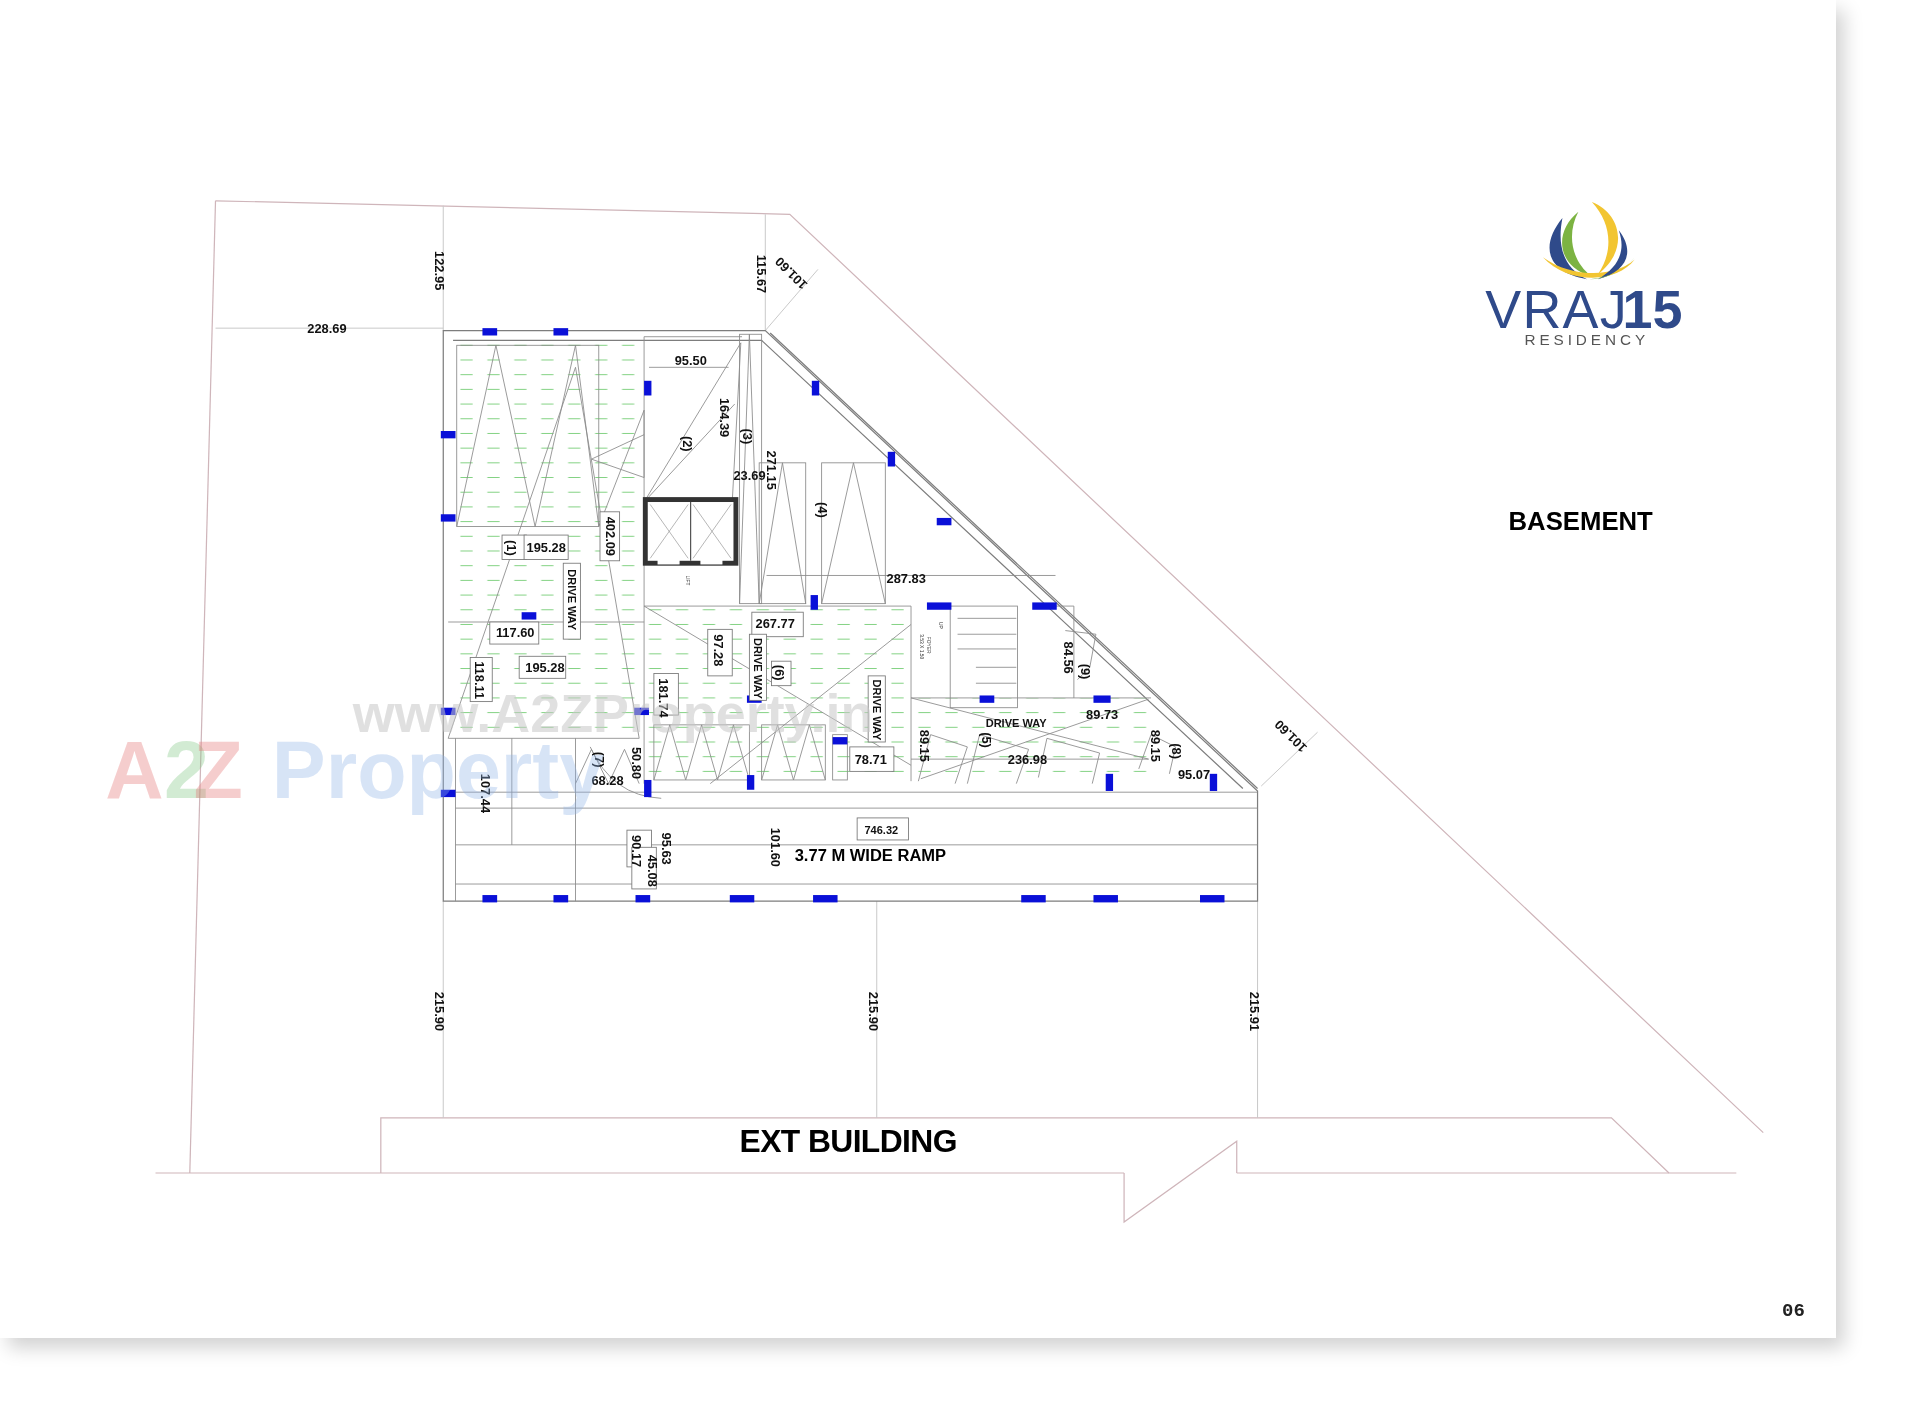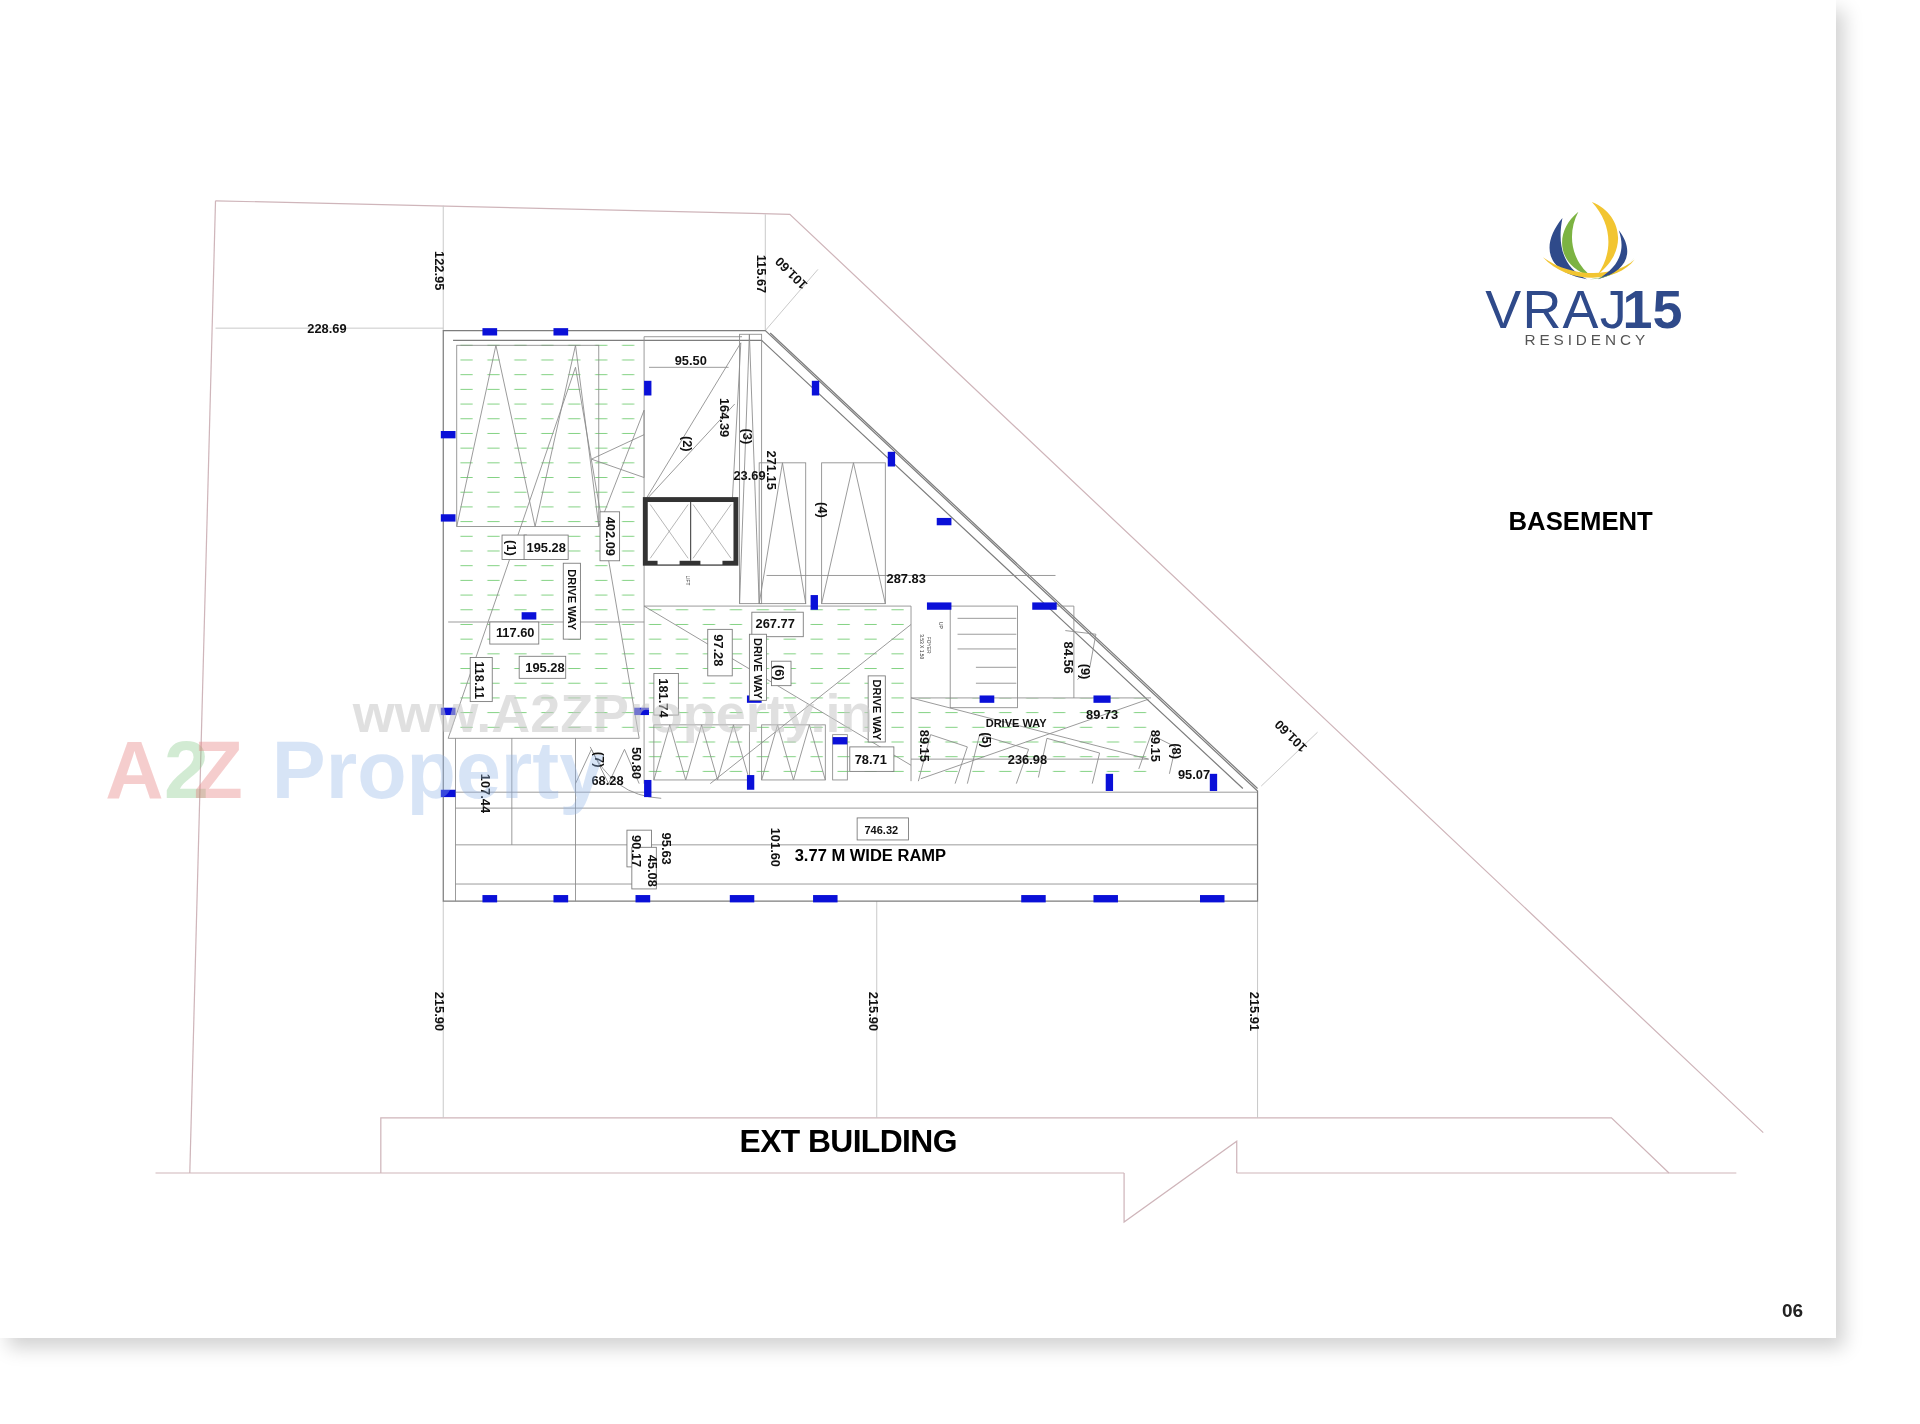--- a/index.html
+++ b/index.html
@@ -9,21 +9,21 @@
     box-shadow: 8px 10px 18px rgba(0,0,0,0.18);
   }
   svg.plan { position:absolute; left:0; top:0; width:1920px; height:1424px; }
   .dim { font-family:"Liberation Sans", sans-serif; font-weight:bold; font-size:10.5px; fill:#111; }
   .dim-sm { font-family:"Liberation Sans", sans-serif; font-weight:bold; font-size:9px; fill:#111; }
   .tiny { font-family:"Liberation Sans", sans-serif; font-size:4px; fill:#333; }
   .label-big { font-family:"Liberation Sans", sans-serif; font-weight:bold; fill:#000; }
   .logo-text { font-family:"Liberation Sans", sans-serif; fill:#2f4a8a; }
   .wm1 { font-family:"Liberation Sans", sans-serif; font-weight:bold; font-size:44px; fill:#c8c8c8; opacity:0.55; }
   .wm2 { font-family:"Liberation Sans", sans-serif; font-weight:bold; font-size:66px; opacity:0.35; }
-  .page-num { position:absolute; left:1782px; top:1300px; font-weight:bold; font-size:19px; color:#222; font-family:Liberation Sans, sans-serif; }
+  .page-num { position:absolute; left:1782px; top:1300px; font-weight:bold; font-size:19px; color:#222; font-family:Liberation Mono, monospace; }
 </style>
 </head>
 <body>
 
 <div class="page-card"></div>
 
 <svg class="plan" viewBox="0 0 1568 1163" preserveAspectRatio="none" xmlns="http://www.w3.org/2000/svg">
   <defs>
     <pattern id="hatch" width="22" height="12" patternUnits="userSpaceOnUse">
       <line x1="2" y1="6" x2="12" y2="6" stroke="#7fd07f" stroke-width="0.8"></line>

